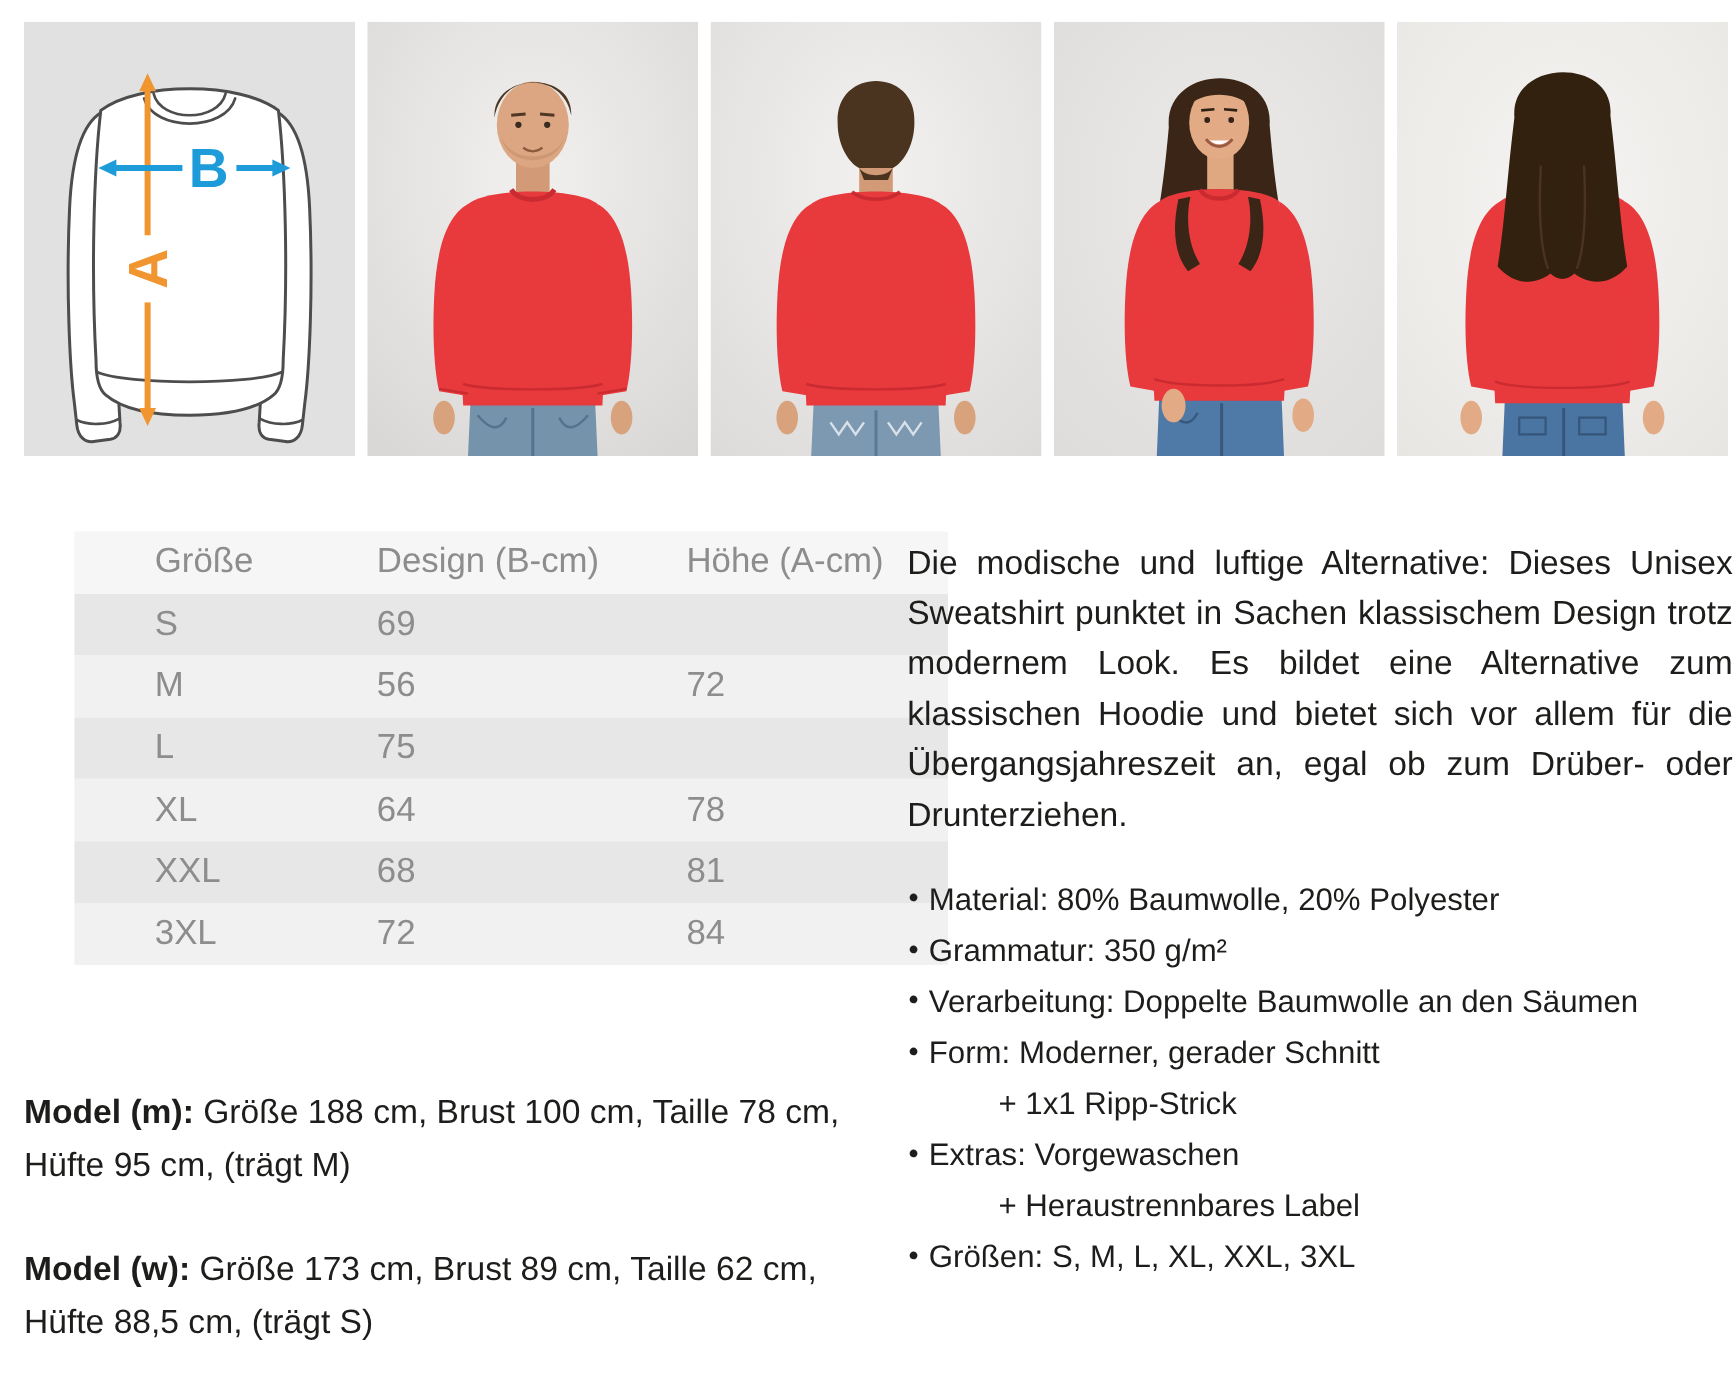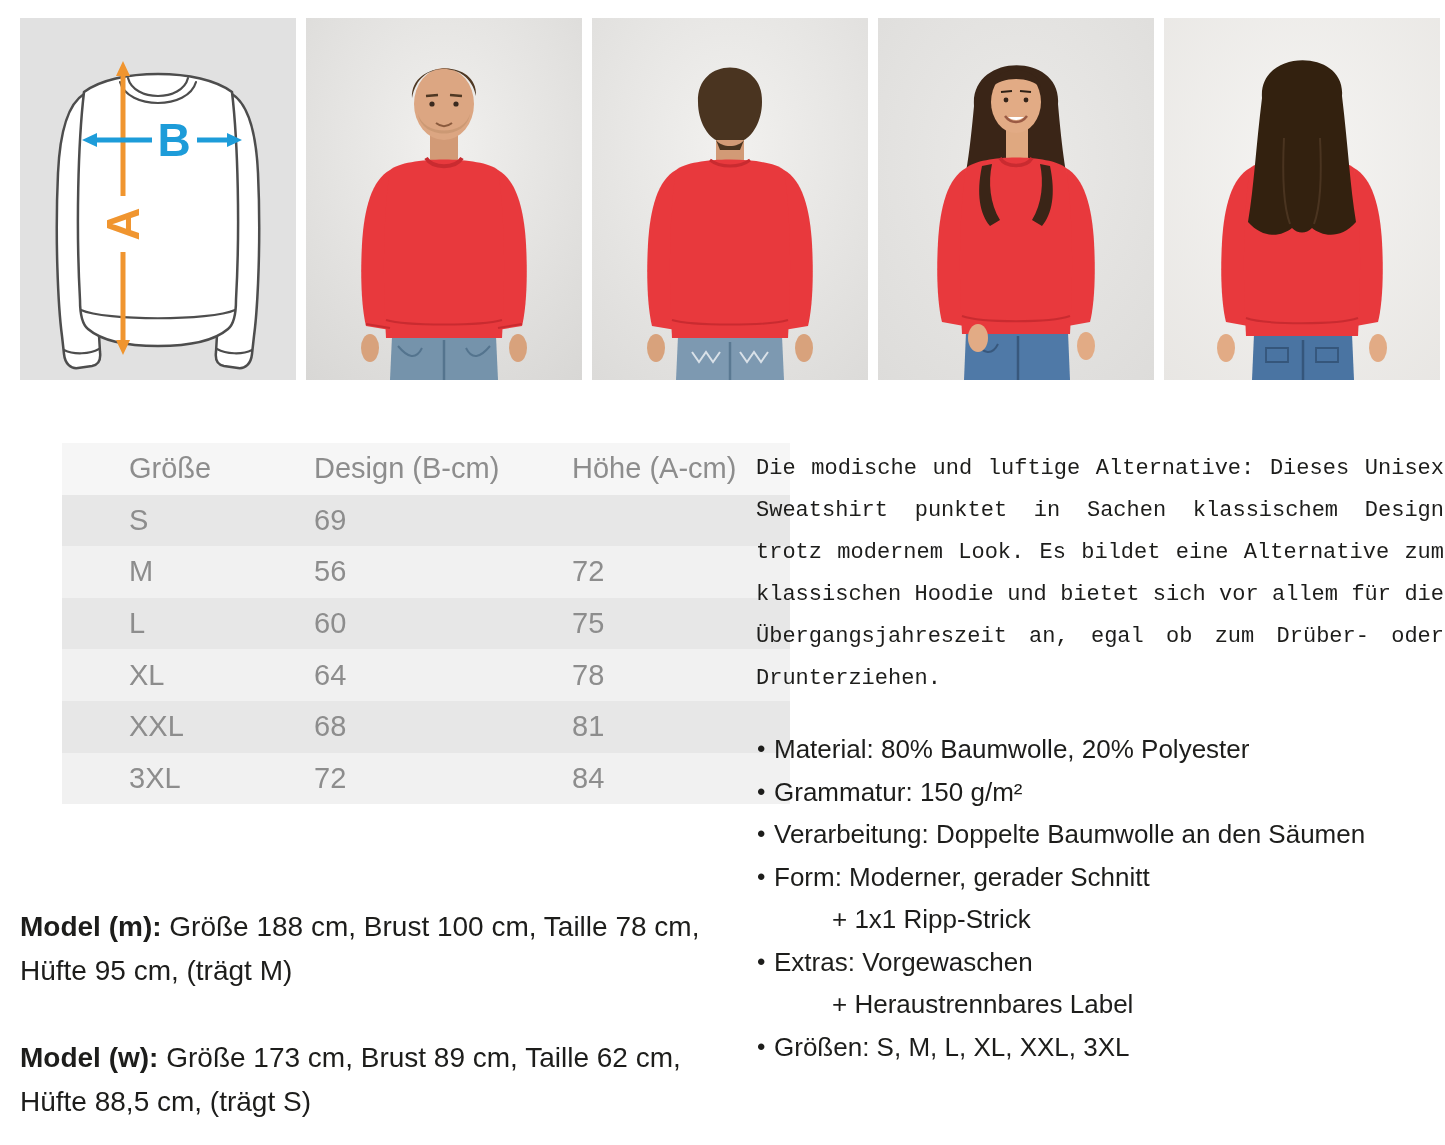--- a/index.html
+++ b/index.html
@@ -22,21 +22,21 @@
 
   .note{position:absolute;left:20px;top:806px;margin:0;font-size:27px;line-height:40px;}
 
   .model{position:absolute;left:20px;width:720px;margin:0;font-size:28px;line-height:44px;}
   .model.m{top:905px;}
   .model.w{top:1036px;}
   .b{font-weight:bold;}
 
   
   .right-col{position:absolute;left:756px;top:448px;width:688px;}
-  .desc{margin:0;font-size:22px;line-height:42px;text-align:justify;font-family:Liberation Mono, monospace;}
+  .desc{margin:0;font-size:28px;line-height:42px;text-align:justify;}
   .features{list-style:none;margin:28px 0 0 0;padding:0;font-size:26px;line-height:42.5px;}
   .features li{position:relative;padding-left:18px;}
   .features li::before{content:"\2022";position:absolute;left:1px;top:0;font-size:24px;}
   .features .cont{padding-left:58px;}
 </style>
 </head>
 <body>
 
 <div class="sheet">
 
@@ -230,21 +230,20 @@
           <div class="tcell c0">S</div>
           <div class="tcell c2">69</div>
         </div>
         <div class="trow even">
           <div class="tcell c0">M</div>
           <div class="tcell c1">56</div>
           <div class="tcell c2">72</div>
         </div>
         <div class="trow odd">
           <div class="tcell c0">L</div>
-          <div class="tcell c1">60</div>
           <div class="tcell c2">75</div>
         </div>
         <div class="trow even">
           <div class="tcell c0">XL</div>
           <div class="tcell c1">64</div>
           <div class="tcell c2">78</div>
         </div>
         <div class="trow odd">
           <div class="tcell c0">XXL</div>
           <div class="tcell c1">68</div>
@@ -260,21 +259,21 @@
 
 
   <p class="model m"><span class="b">Model (m):</span><span> Größe 188 cm, Brust 100 cm, Taille 78 cm, Hüfte 95 cm, (trägt M)</span></p>
 
   <p class="model w"><span class="b">Model (w):</span><span> Größe 173 cm, Brust 89 cm, Taille 62 cm, Hüfte 88,5 cm, (trägt S)</span></p>
 
   <div class="right-col">
     <p class="desc">Die modische und luftige Alternative: Dieses Unisex Sweatshirt punktet in Sachen klassischem Design trotz modernem Look. Es bildet eine Alternative zum klassischen Hoodie und bietet sich vor allem für die Übergangsjahreszeit an, egal ob zum Drüber- oder Drunterziehen.</p>
     <ul class="features">
         <li><span>Material: 80% Baumwolle, 20% Polyester</span></li>
-        <li><span>Grammatur: 150 g/m²</span></li>
+        <li><span>Grammatur: 350 g/m²</span></li>
         <li><span>Verarbeitung: Doppelte Baumwolle an den Säumen</span></li>
         <li><span>Form: Moderner, gerader Schnitt</span><div class="cont">+ 1x1 Ripp-Strick</div></li>
         <li><span>Extras: Vorgewaschen</span><div class="cont">+ Heraustrennbares Label</div></li>
         <li><span>Größen:  S, M, L, XL, XXL, 3XL</span></li>
       </ul>
   </div>
 
 </div>
 
 </body></html>

